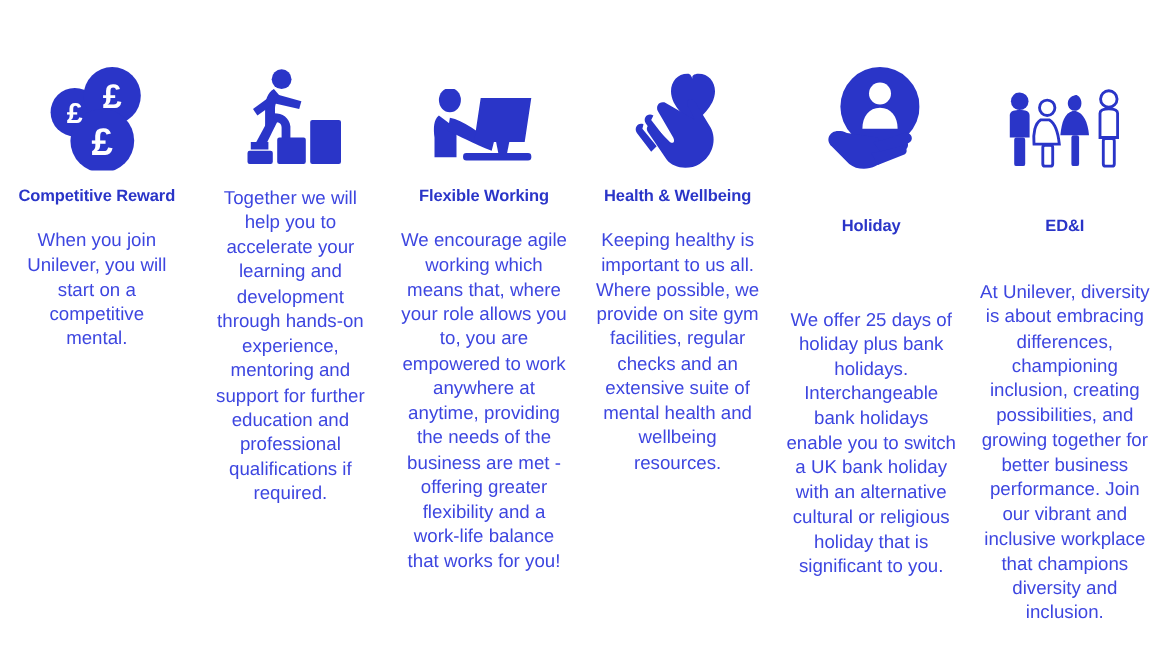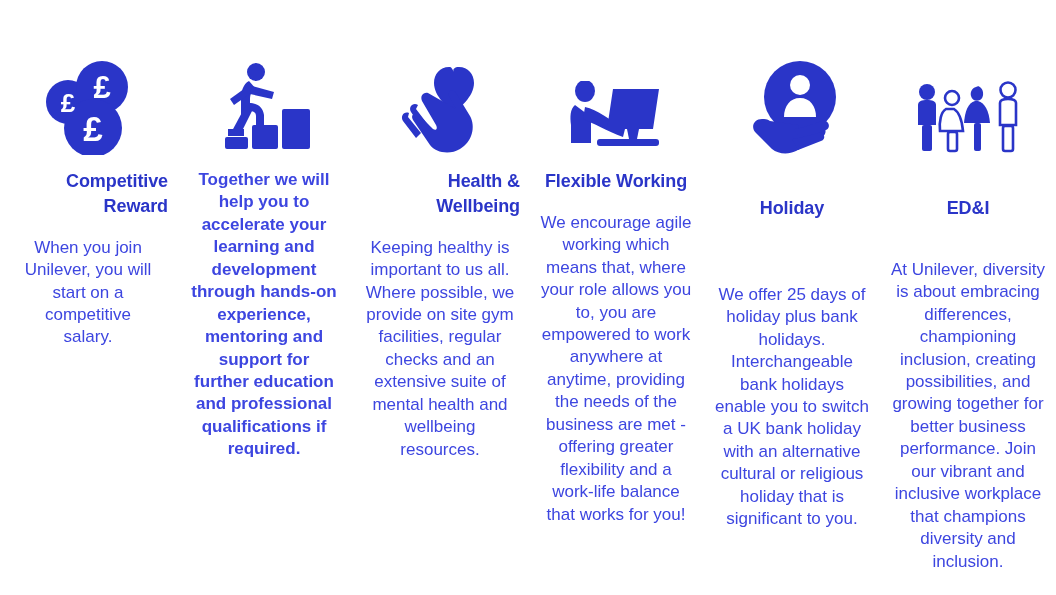--- a/index.html
+++ b/index.html
@@ -37,41 +37,41 @@
     justify-content: center;
     margin-bottom: 14px;
   }
   .benefit-icon svg {
     display: block;
   }
 
   .benefit-heading {
     color: #2a35c8;
     font-weight: bold;
-    font-size: 18px;
+    font-size: 15px;
     line-height: 1.38;
-    text-align: right;
+    text-align: left;
     margin: 0 0 18px 0;
     letter-spacing: -0.1px;
   }
   
   .benefit-card.single-line-heading .benefit-heading {
     margin-top: 27px;
   }
 
   .benefit-body {
     color: #3d46e0;
     font-size: 17px;
     line-height: 1.32;
     text-align: center;
     margin: 0;
   }
 
   .col-1 .benefit-body { max-width: 132px; }
-  .col-2 .benefit-body { max-width: 150px; font-weight: bold; }
+  .col-2 .benefit-body { max-width: 150px; }
   .col-3 .benefit-body { max-width: 152px; }
   .col-4 .benefit-body { max-width: 155px; }
   .col-5 .benefit-body { max-width: 155px; margin-top: 45px; }
   .col-6 .benefit-body { max-width: 158px; margin-top: 20px; }
 </style>
 </head>
 <body>
 
 <div class="benefits-grid">
 
@@ -84,21 +84,21 @@
           <circle cx="52" cy="69" r="29"></circle>
         </g>
         <g fill="#ffffff" font-family="Liberation Sans, sans-serif" font-weight="bold" text-anchor="middle">
           <text x="27" y="53" font-size="26">£</text>
           <text x="61" y="39" font-size="31">£</text>
           <text x="52" y="82" font-size="35">£</text>
         </g>
       </svg>
     </div>
     <h3 class="benefit-heading">Competitive Reward</h3>
-    <p class="benefit-body">When you join Unilever, you will start on a competitive salary.</p>
+    <p class="benefit-body">When you join Unilever, you will start on a competitive mental.</p>
   </div>
 
   <div class="benefit-card col-2">
     <div class="benefit-icon">
       <svg width="96" height="96" viewBox="0 0 96 96" aria-hidden="true">
         <g fill="#2a35c8">
 
           <circle cx="40" cy="13" r="9"></circle>
 
           <path d="M33 22 C27 25 25 33 25 40 L25 56 L34 56 L34 40 C34 35 36 31 40 30 Z"></path>
@@ -115,59 +115,59 @@
 
           <rect x="9" y="78" width="23" height="12" rx="2"></rect>
           <rect x="36" y="66" width="26" height="24" rx="2"></rect>
           <rect x="66" y="50" width="28" height="40" rx="2"></rect>
         </g>
       </svg>
     </div>
     <p class="benefit-body">Together we will help you to accelerate your learning and development through hands-on experience, mentoring and support for further education and professional qualifications if required.</p>
   </div>
 
+  <div class="benefit-card col-4">
+    <div class="benefit-icon">
+      <svg width="98" height="74" viewBox="0 0 98 74" aria-hidden="true">
+        <g fill="#2a35c8">
+
+          <ellipse cx="18" cy="10" rx="10" ry="11"></ellipse>
+
+          <path d="M8 24 C3 28 3 36 4 44 L4 62 L24 62 L24 36 Z"></path>
+
+          <path d="M18 26 C30 28 44 40 58 48 L56 56 C40 50 26 42 16 38 Z"></path>
+
+          <path d="M46 8 L92 8 L86 48 L40 48 Z M52 14 L85 14 L80 42 L47 42 Z"></path>
+
+          <path d="M60 48 L72 48 L70 58 L62 58 Z"></path>
+
+          <rect x="30" y="58" width="62" height="7" rx="3"></rect>
+        </g>
+      </svg>
+    </div>
+    <h3 class="benefit-heading">Flexible Working</h3>
+    <p class="benefit-body">We encourage agile working which means that, where your role allows you to, you are empowered to work anywhere at anytime, providing the needs of the business are met - offering greater flexibility and a work-life balance that works for you!</p>
+  </div>
+
   <div class="benefit-card col-3">
     <div class="benefit-icon">
       <svg width="96" height="96" viewBox="0 0 96 96" aria-hidden="true">
         <g fill="#2a35c8">
 
           <path d="M57 8 C48 8 42 15 42 24 C42 38 57 49 62 54 C67 49 82 38 82 24 C82 15 76 8 67 8 C63 8 60 10 62 13 C60 10 60 8 57 8 Z"></path>
 
           <path d="M36 34 C31 33 28 37 30 42 L44 66 C46 70 44 72 41 70 L27 56 C23 52 18 56 21 61 L38 86 C44 94 58 96 68 90 C80 83 84 68 78 57 L64 34 C61 29 55 31 57 37 L64 50 Z"></path>
 
           <path d="M26 46 C21 43 16 48 19 53 L32 72 L37 67 L24 50 Z"></path>
           <path d="M17 54 C12 52 8 57 11 62 L24 79 L29 74 L16 58 Z"></path>
         </g>
       </svg>
     </div>
     <h3 class="benefit-heading">Health &amp; Wellbeing</h3>
     <p class="benefit-body">Keeping healthy is important to us all. Where possible, we provide on site gym facilities, regular checks and an extensive suite of mental health and wellbeing resources.</p>
-  </div>
-
-  <div class="benefit-card col-4">
-    <div class="benefit-icon">
-      <svg width="98" height="74" viewBox="0 0 98 74" aria-hidden="true">
-        <g fill="#2a35c8">
-
-          <ellipse cx="18" cy="10" rx="10" ry="11"></ellipse>
-
-          <path d="M8 24 C3 28 3 36 4 44 L4 62 L24 62 L24 36 Z"></path>
-
-          <path d="M18 26 C30 28 44 40 58 48 L56 56 C40 50 26 42 16 38 Z"></path>
-
-          <path d="M46 8 L92 8 L86 48 L40 48 Z M52 14 L85 14 L80 42 L47 42 Z"></path>
-
-          <path d="M60 48 L72 48 L70 58 L62 58 Z"></path>
-
-          <rect x="30" y="58" width="62" height="7" rx="3"></rect>
-        </g>
-      </svg>
-    </div>
-    <h3 class="benefit-heading">Flexible Working</h3>
-    <p class="benefit-body">We encourage agile working which means that, where your role allows you to, you are empowered to work anywhere at anytime, providing the needs of the business are met - offering greater flexibility and a work-life balance that works for you!</p>
   </div>
 
   <div class="benefit-card col-5 single-line-heading">
     <div class="benefit-icon">
       <svg width="88" height="96" viewBox="0 0 88 96" aria-hidden="true">
         <g fill="#2a35c8">
 
           <circle cx="52" cy="38" r="36"></circle>
 
           <path d="M14 60 C6 60 2 68 8 74 L24 90 C30 95 40 96 48 92 L74 78 C80 75 78 66 71 68 L52 74 L50 66 L22 62 C19 60 17 60 14 60 Z"></path>

